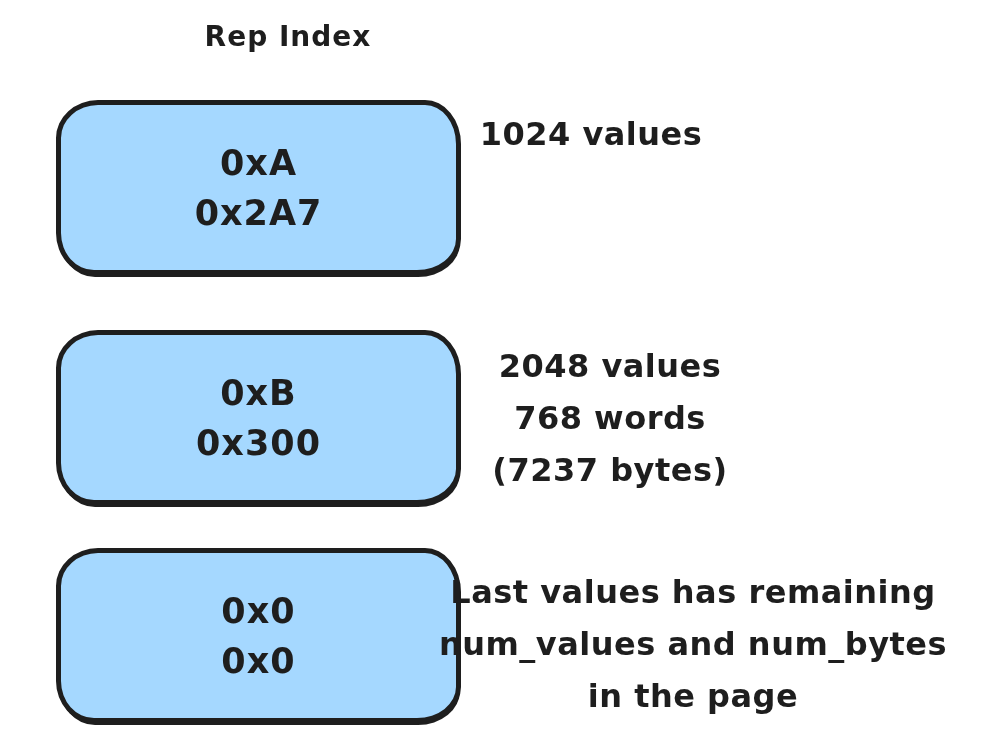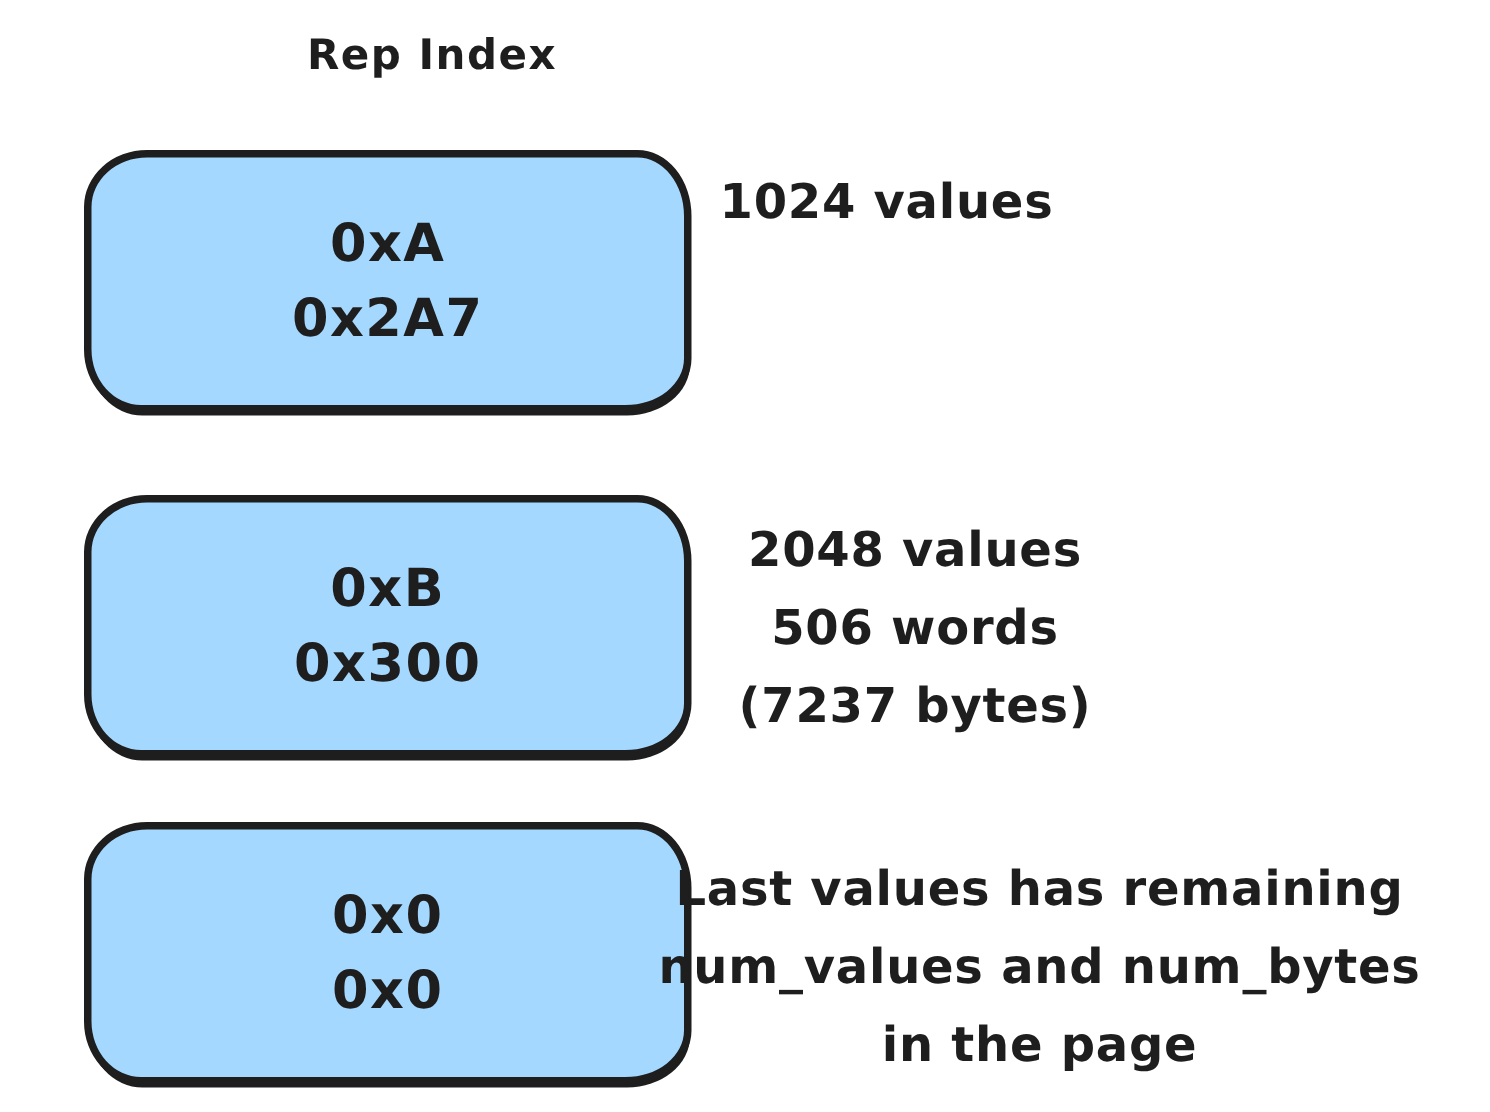--- a/index.html
+++ b/index.html
@@ -66,21 +66,21 @@
 <div class="note" style="left: 445px; top: 108px; width: 292px;">
   <div>1024 values</div>
 </div>
 
 <div class="box" style="top: 330px;">
   <div>0xB</div>
   <div>0x300</div>
 </div>
 <div class="note" style="left: 464px; top: 340px; width: 292px;">
   <div>2048 values</div>
-  <div>506 words</div>
+  <div>768 words</div>
   <div>(7237 bytes)</div>
 </div>
 
 <div class="box" style="top: 548px;">
   <div>0x0</div>
   <div>0x0</div>
 </div>
 <div class="note" style="left: 428px; top: 566px; width: 530px;">
   <div>Last values has remaining</div>
   <div>num_values and num_bytes</div>

